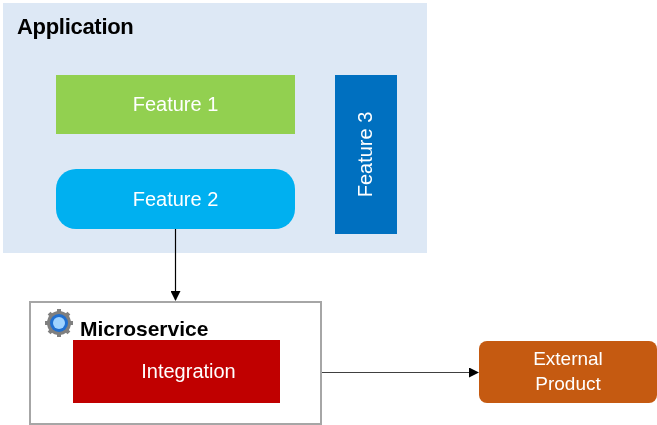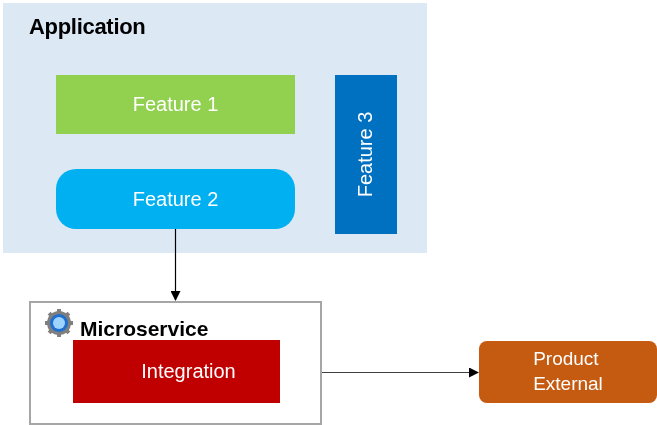--- a/index.html
+++ b/index.html
@@ -1,21 +1,21 @@
 <!DOCTYPE html>
 <html><head>
   <meta charset="utf-8">
   <style>
     html, body { margin: 0; padding: 0; background: #ffffff; }
     body { width: 657px; height: 425px; position: relative; overflow: hidden;
            font-family: "Liberation Sans", sans-serif; }
     .abs { position: absolute; box-sizing: border-box; }
     .app { left: 3px; top: 3px; width: 424px; height: 250px; background: #dde8f5; }
-    .app-title { left: 17px; top: 14px; font-size: 22px; font-weight: bold; color: #000; letter-spacing: -0.3px; margin-left: 12px; }
-    .box { display: flex; align-items: center; justify-content: center; color: #fff; font-size: 20px; }
+    .app-title { left: 17px; top: 14px; font-size: 22px; font-weight: bold; color: #000; letter-spacing: -0.3px; }
+    .box { display: flex; align-items: center; justify-content: center; color: #fff; font-size: 20px; text-align: center; }
     .f1 { left: 56px; top: 75px; width: 239px; height: 59px; background: #92d050; }
     .f2 { left: 56px; top: 169px; width: 239px; height: 60px; background: #00b0f0; border-radius: 20px; }
     .f3 { left: 335px; top: 75px; width: 62px; height: 159px; background: #0070c0; }
     .f3 span { transform: rotate(-90deg); white-space: nowrap; display: inline-block; }
     .ms { left: 29px; top: 301px; width: 293px; height: 124px; border: 2px solid #a6a6a6; background: #fff; }
     .ms-title { left: 80px; top: 317px; font-size: 21px; font-weight: bold; color: #000; }
     .gear { left: 44px; top: 308px; width: 30px; height: 30px; }
     .integ { left: 73px; top: 340px; width: 207px; height: 63px; background: #c00000; padding-left: 24px; }
     .ext { left: 479px; top: 341px; width: 178px; height: 62px; background: #c55a11; border-radius: 8px;
            font-size: 19px; line-height: 1.3; }
@@ -56,22 +56,22 @@
   </svg>
 </div>
 <div class="abs ms-title">Microservice</div>
 
 <div class="abs box integ">
   <span>Integration</span>
 </div>
 
 <div class="abs box ext">
   <div>
+    <div>External</div>
     <div>Product</div>
-    <div>External</div>
   </div>
 </div>
 
 <svg class="lines" width="657" height="425">
   <defs>
     <marker id="arrow" markerWidth="10" markerHeight="10" refX="9" refY="5" orient="auto" markerUnits="userSpaceOnUse">
       <path d="M0,0 L10,5 L0,10 Z" fill="#000"></path>
     </marker>
   </defs>
   <line x1="175.5" y1="229" x2="175.5" y2="300" stroke="#000" stroke-width="1.2" marker-end="url(#arrow)"></line>

